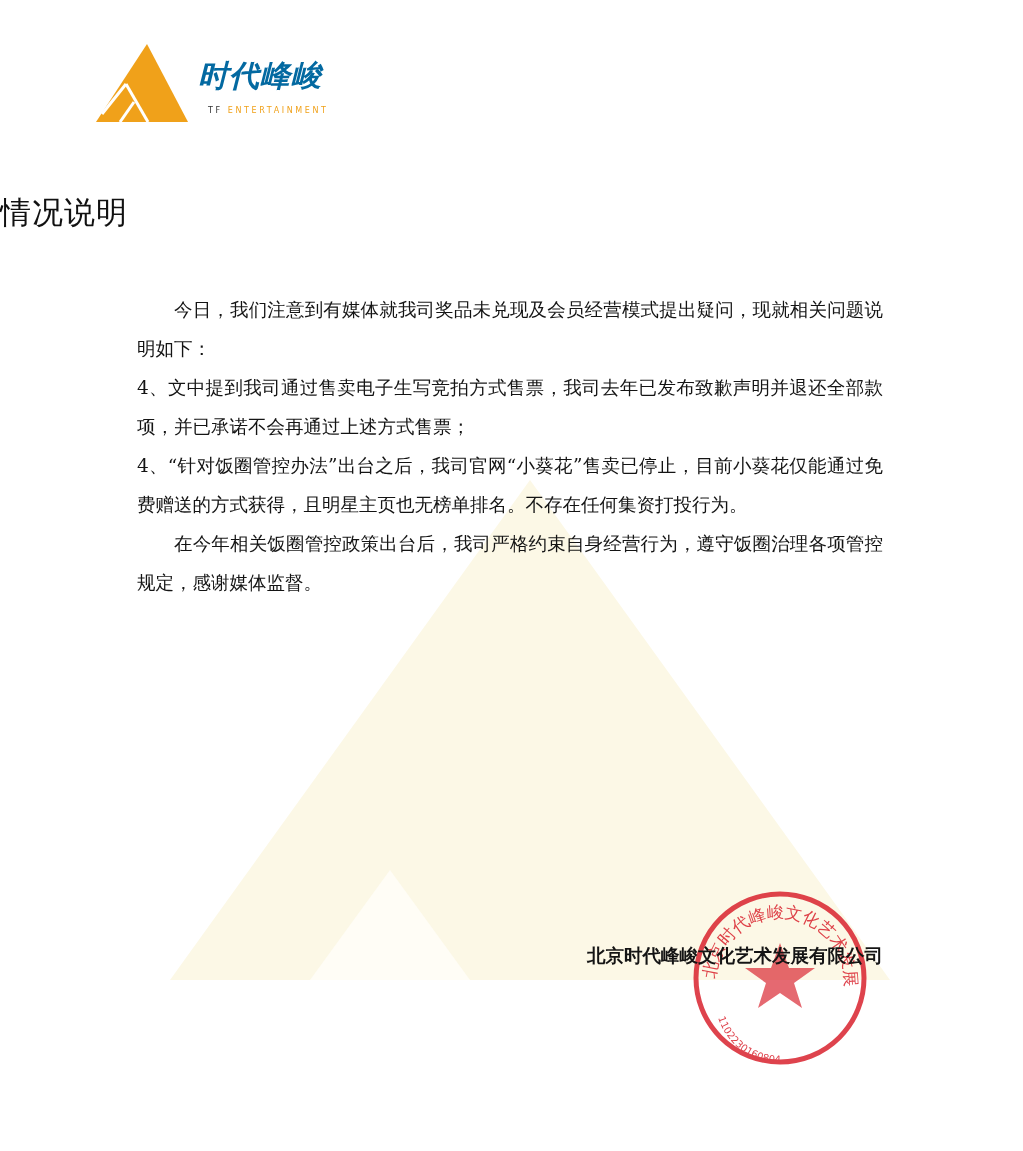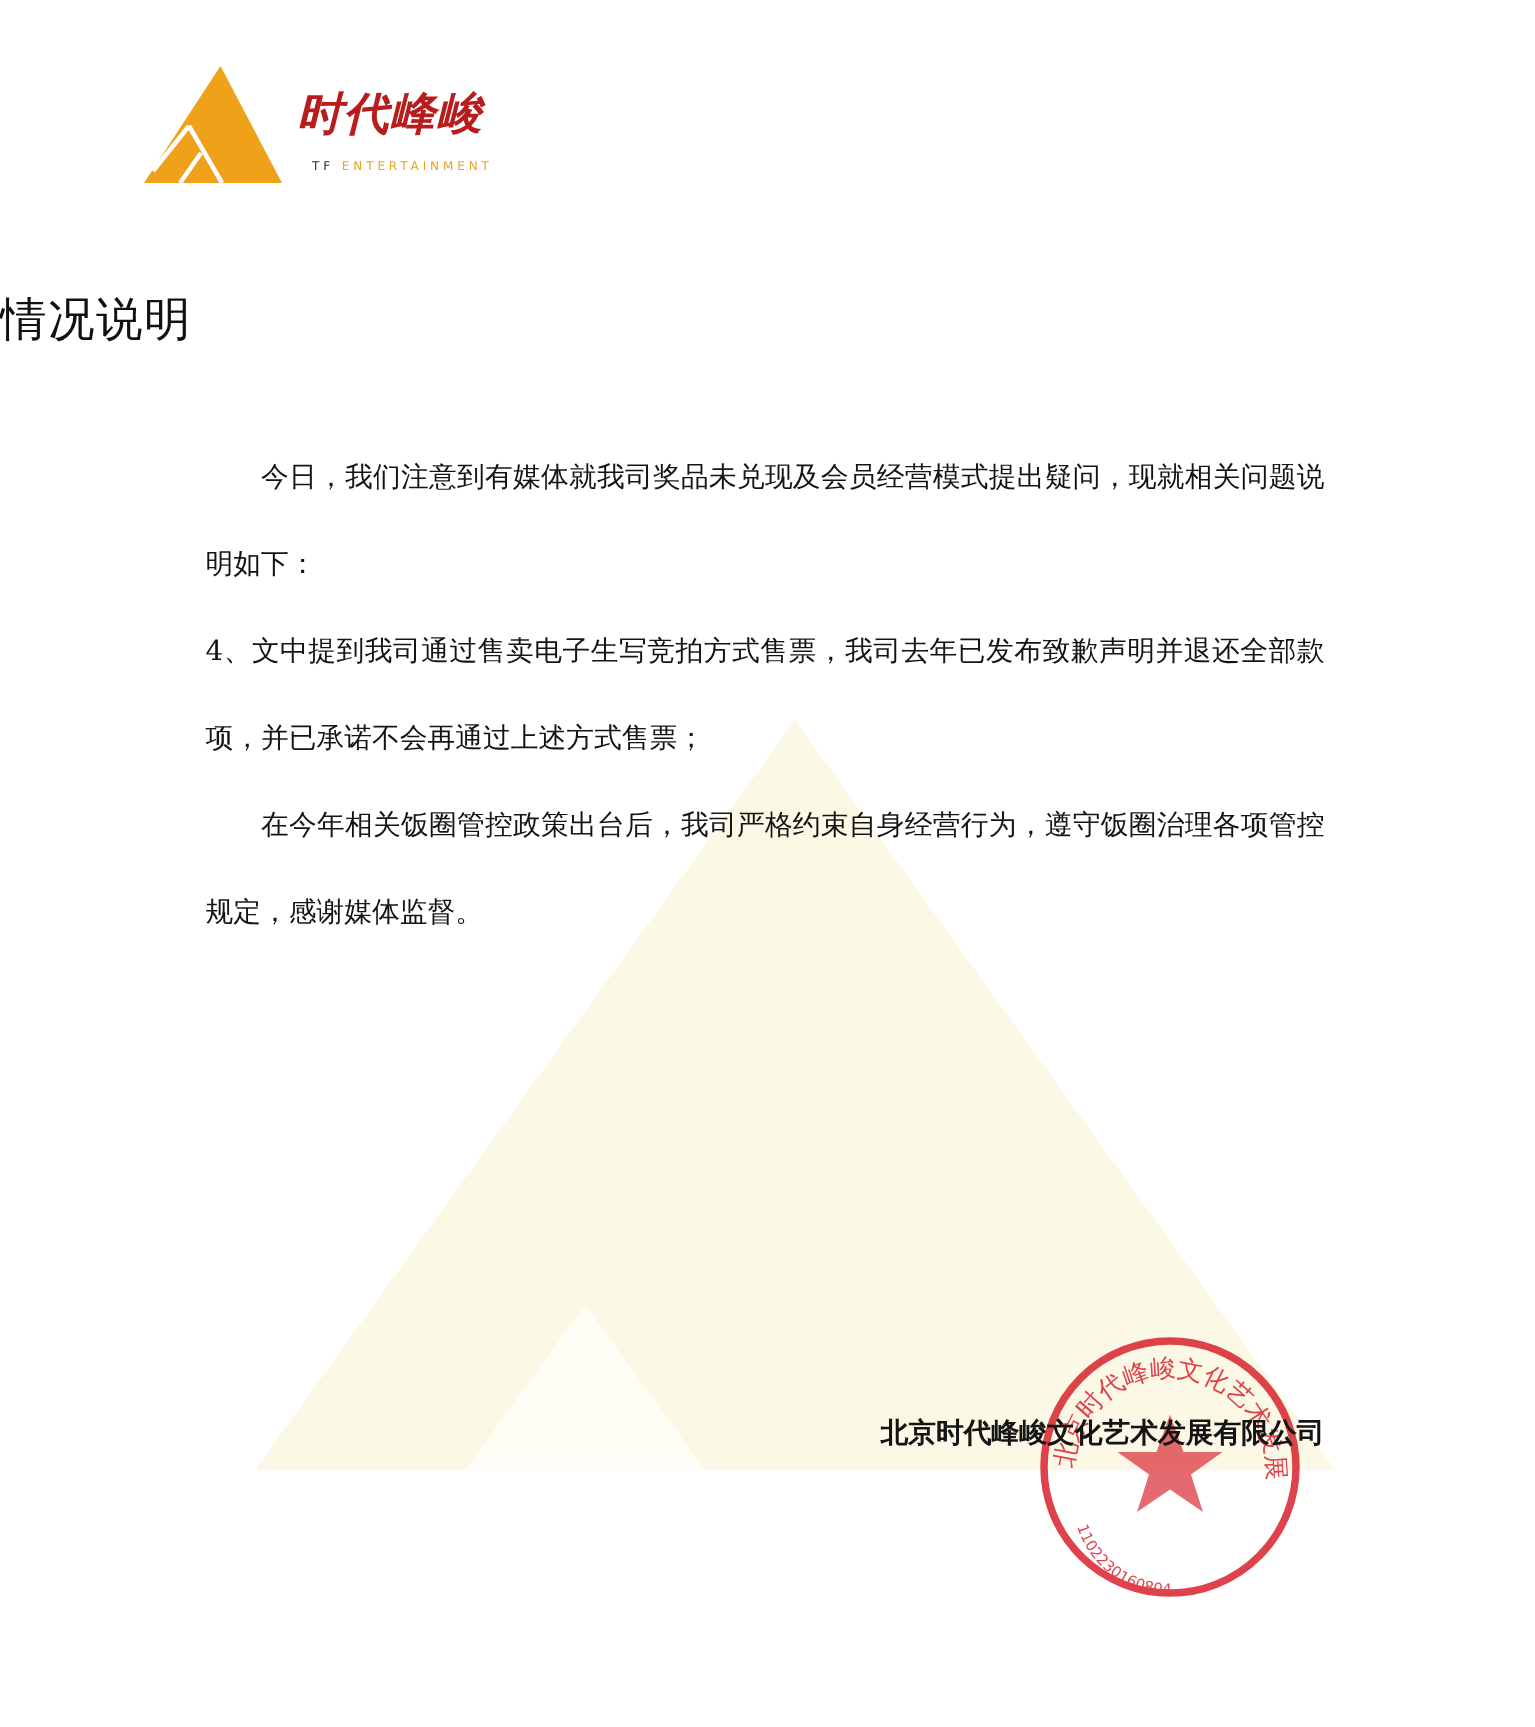--- a/index.html
+++ b/index.html
@@ -1,25 +1,25 @@
 <!DOCTYPE html>
 <html><head>
   <meta charset="utf-8">
   <style>
     html, body { margin: 0; padding: 0; background: #ffffff; }
     body { width: 1023px; height: 1151px; position: relative; overflow: hidden;
            font-family: "DejaVu Serif", "Liberation Serif", serif; color: #141414; }
     .watermark { position: absolute; left: 150px; top: 470px; width: 760px; height: 520px; z-index: 0; }
     .logo { position: absolute; left: 96px; top: 44px; z-index: 2; }
     .logo-tri { position: absolute; left: 0; top: 0; width: 92px; height: 78px; }
-    .logo-cn { position: absolute; left: 102px; top: 12px; font-family: "DejaVu Serif", serif; font-size: 30px; font-weight: bold; font-style: italic; letter-spacing: 1px; color: #b91c1c; white-space: nowrap; }
+    .logo-cn { position: absolute; left: 102px; top: 12px; font-family: "DejaVu Serif", serif; font-size: 30px; font-weight: bold; font-style: italic; letter-spacing: 1px; color: #0369a1; white-space: nowrap; }
     .logo-en { position: absolute; left: 112px; top: 62px; font-family: "DejaVu Sans", sans-serif; font-size: 8px; letter-spacing: 2.6px; white-space: nowrap; color: #f0a11a; }
     .logo-en .tf { color: #333; margin-top: 27px; }
     .title { position: absolute; left: 0; width: 1023px; top: 192px; text-align: left; font-family: "DejaVu Sans", sans-serif; font-size: 31px; color: #111; z-index: 2; letter-spacing: 1px; }
-    .content { position: absolute; left: 137px; top: 290px; width: 746px; z-index: 2; font-size: 18.5px; line-height: 58px; }
+    .content { position: absolute; left: 137px; top: 290px; width: 746px; z-index: 2; font-size: 18.5px; line-height: 39px; }
     .para { margin: 0; text-align: justify; text-align-last: left; }
     .indent { text-indent: 37px; }
     .signature { position: absolute; right: 140px; top: 933px; text-align: right; z-index: 3; font-size: 18.5px; line-height: 45px; }
     .sign-company { font-weight: bold; }
     .seal { position: absolute; left: 675px; top: 888px; width: 210px; height: 180px; z-index: 2; opacity: 0.85; }
   </style>
 </head>
 <body>
 
 <svg class="watermark" viewBox="0 0 760 520">
@@ -39,20 +39,21 @@
     <span class="tf">TF</span>
     <span>ENTERTAINMENT</span>
   </div>
 </div>
 
 <div class="title">情况说明</div>
 
 <div class="content">
   <p class="para indent">今日，我们注意到有媒体就我司奖品未兑现及会员经营模式提出疑问，现就相关问题说明如下：</p>
   <p class="para">4、文中提到我司通过售卖电子生写竞拍方式售票，我司去年已发布致歉声明并退还全部款项，并已承诺不会再通过上述方式售票；</p>
+  <p class="para">4、“针对饭圈管控办法”出台之后，我司官网“小葵花”售卖已停止，目前小葵花仅能通过免费赠送的方式获得，且明星主页也无榜单排名。不存在任何集资打投行为。</p>
   <p class="para indent">在今年相关饭圈管控政策出台后，我司严格约束自身经营行为，遵守饭圈治理各项管控规定，感谢媒体监督。</p>
 </div>
 
 <svg class="seal" viewBox="0 0 210 180">
   <circle cx="105" cy="90" r="84" fill="none" stroke="#D9232E" stroke-width="5"></circle>
   <polygon points="105,55 114,80 140,80 119,95 127,120 105,105 83,120 91,95 70,80 96,80" fill="#D9232E" opacity="0.8"></polygon>
   <path id="sealArc" d="M 40 95 A 65 65 0 0 1 170 95" fill="none"></path>
   <text font-size="17" fill="#D9232E" font-family="DejaVu Serif, serif">
     <textPath href="#sealArc" startOffset="4">北京时代峰峻文化艺术发展有限公司</textPath>
   </text>

